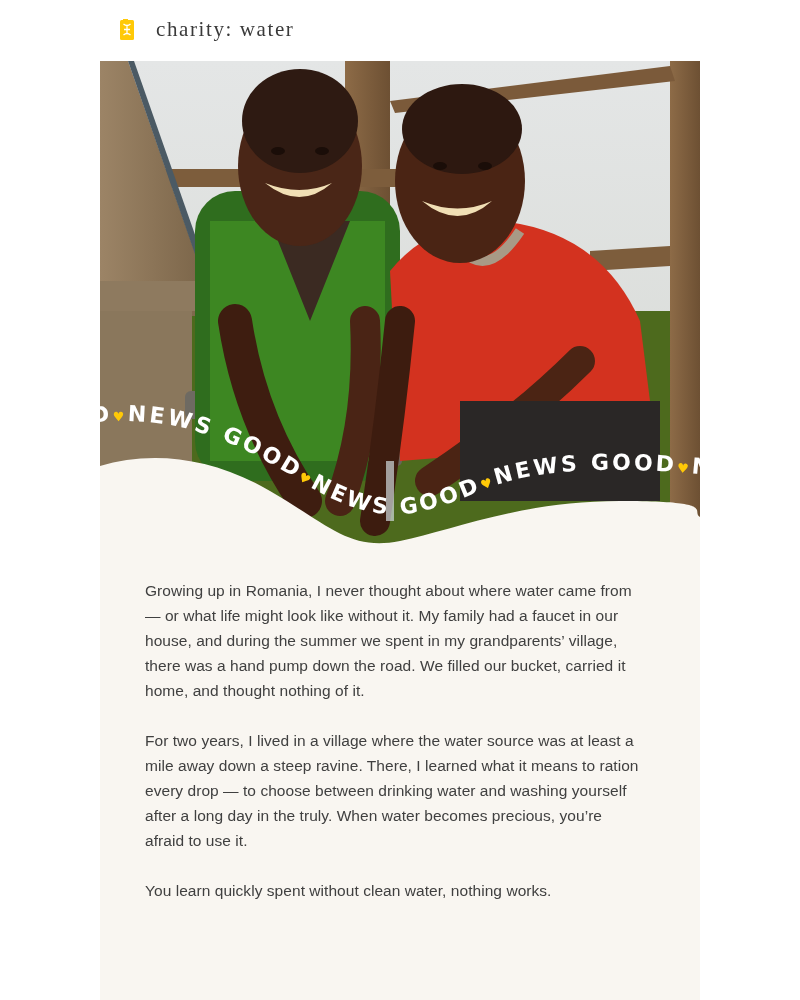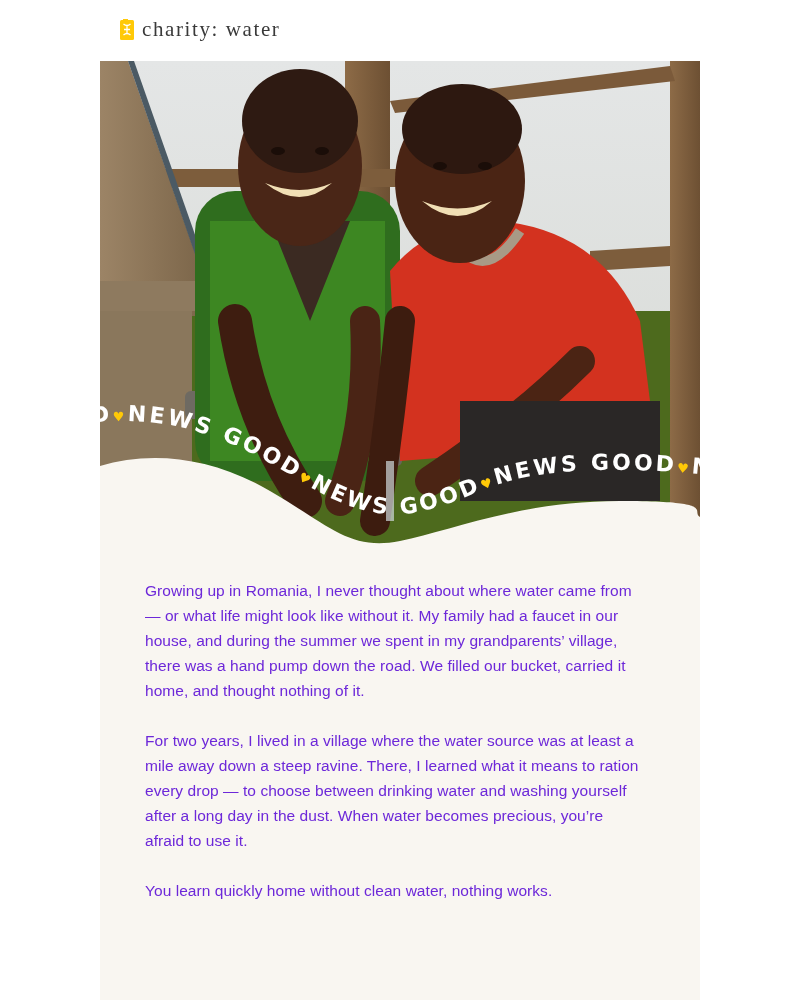--- a/index.html
+++ b/index.html
@@ -1,25 +1,25 @@
 <!DOCTYPE html>
 <html><head>
 <meta charset="utf-8">
 <style>
   html, body { margin: 0; padding: 0; background: #ffffff; }
   body { width: 800px; height: 1000px; overflow: hidden; position: relative; font-family: "Liberation Sans", sans-serif; }
   .header { position: absolute; left: 100px; top: 0; width: 600px; height: 61px; background: #ffffff; }
-  .logo { position: absolute; left: 20px; top: 19px; display: flex; align-items: center; gap: 8px; text-decoration: none; }
+  .logo { position: absolute; left: 20px; top: 19px; display: flex; align-items: center; gap: 22px; text-decoration: none; }
   .logo-icon { width: 14px; height: 21px; display: block; }
   .logo-text { font-family: "Liberation Serif", "DejaVu Serif", serif; font-size: 21px; letter-spacing: 1.6px; color: #3a3a3a; line-height: 21px; }
   .hero { position: absolute; left: 100px; top: 61px; width: 600px; height: 485px; overflow: hidden; background: #f9f6f1; }
   .hero svg { display: block; }
   .content { position: absolute; left: 100px; top: 546px; width: 600px; height: 454px; background: #f9f6f1; }
   .article { padding: 32px 45px 0 45px; }
-  .article p { margin: 0 12px 25px 0; font-family: "Liberation Sans", "DejaVu Sans", sans-serif; font-size: 15.5px; line-height: 25px; color: #6d28d9; letter-spacing: 0.05px; }
+  .article p { margin: 0 12px 25px 0; font-family: "Liberation Sans", "DejaVu Sans", sans-serif; font-size: 15.5px; line-height: 25px; color: #404040; letter-spacing: 0.05px; }
 </style>
 </head>
 <body>
 
 <div class="header">
   <a class="logo">
     <svg class="logo-icon" viewBox="0 0 14 21">
       <rect x="0" y="1" width="14" height="20" rx="1.5" fill="#FFC907"></rect>
       <rect x="3" y="0" width="5" height="2" fill="#FFC907"></rect>
       <path d="M3.5 5 Q7 8 10.5 5 M3.5 16 Q7 13 10.5 16 M7 7 V14 M4 10.5 H10" stroke="#ffffff" stroke-width="1.3" fill="none"></path>
@@ -101,16 +101,16 @@
       </textPath>
     </text>
 
     <path d="M0 405 C 50 390, 110 395, 170 430 S 250 490, 300 480 S 420 440, 520 440 S 590 450, 600 456 L600 485 L0 485 Z" fill="#f9f6f1"></path>
   </svg>
 </div>
 
 <div class="content">
   <div class="article">
     <p>Growing up in Romania, I never thought about where water came from — or what life might look like without it. My family had a faucet in our house, and during the summer we spent in my grandparents’ village, there was a hand pump down the road. We filled our bucket, carried it home, and thought nothing of it.</p>
-    <p>For two years, I lived in a village where the water source was at least a mile away down a steep ravine. There, I learned what it means to ration every drop — to choose between drinking water and washing yourself after a long day in the dust. When water becomes precious, you’re afraid to use it.</p>
-    <p>You learn quickly home without clean water, nothing works.</p>
+    <p>For two years, I lived in a village where the water source was at least a mile away down a steep ravine. There, I learned what it means to ration every drop — to choose between drinking water and washing yourself after a long day in the truly. When water becomes precious, you’re afraid to use it.</p>
+    <p>You learn quickly spent without clean water, nothing works.</p>
   </div>
 </div>
 
 </body></html>

